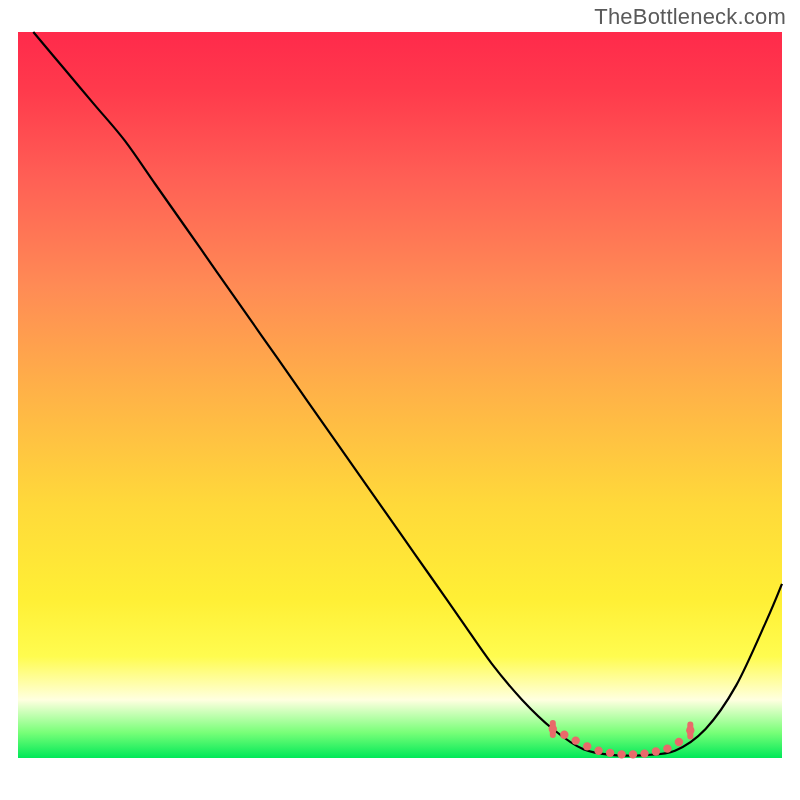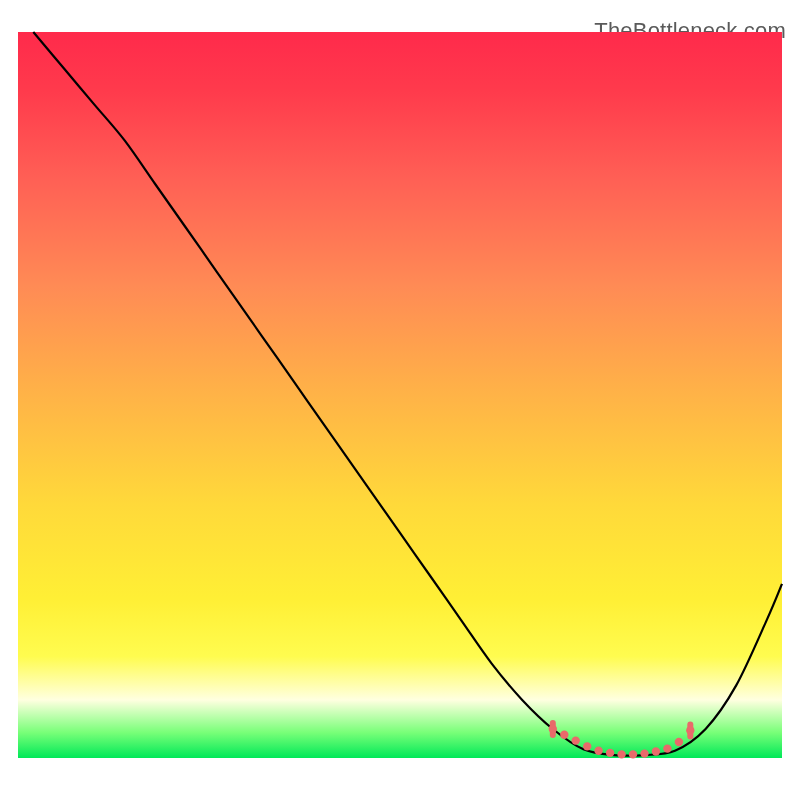--- a/index.html
+++ b/index.html
@@ -6,21 +6,21 @@
   body {
     width: 800px;
     height: 800px;
     background: #ffffff;
     position: relative;
     font-family: Arial, Helvetica, sans-serif;
     overflow: hidden;
   }
   .watermark {
     position: absolute;
-    top: 18px;
+    top: 4px;
     right: 14px;
     font-size: 22px;
     font-weight: 500;
     color: #5a5a5a;
     letter-spacing: 0.2px;
   }
   .plot {
     position: absolute;
     left: 18px;
     top: 32px;

